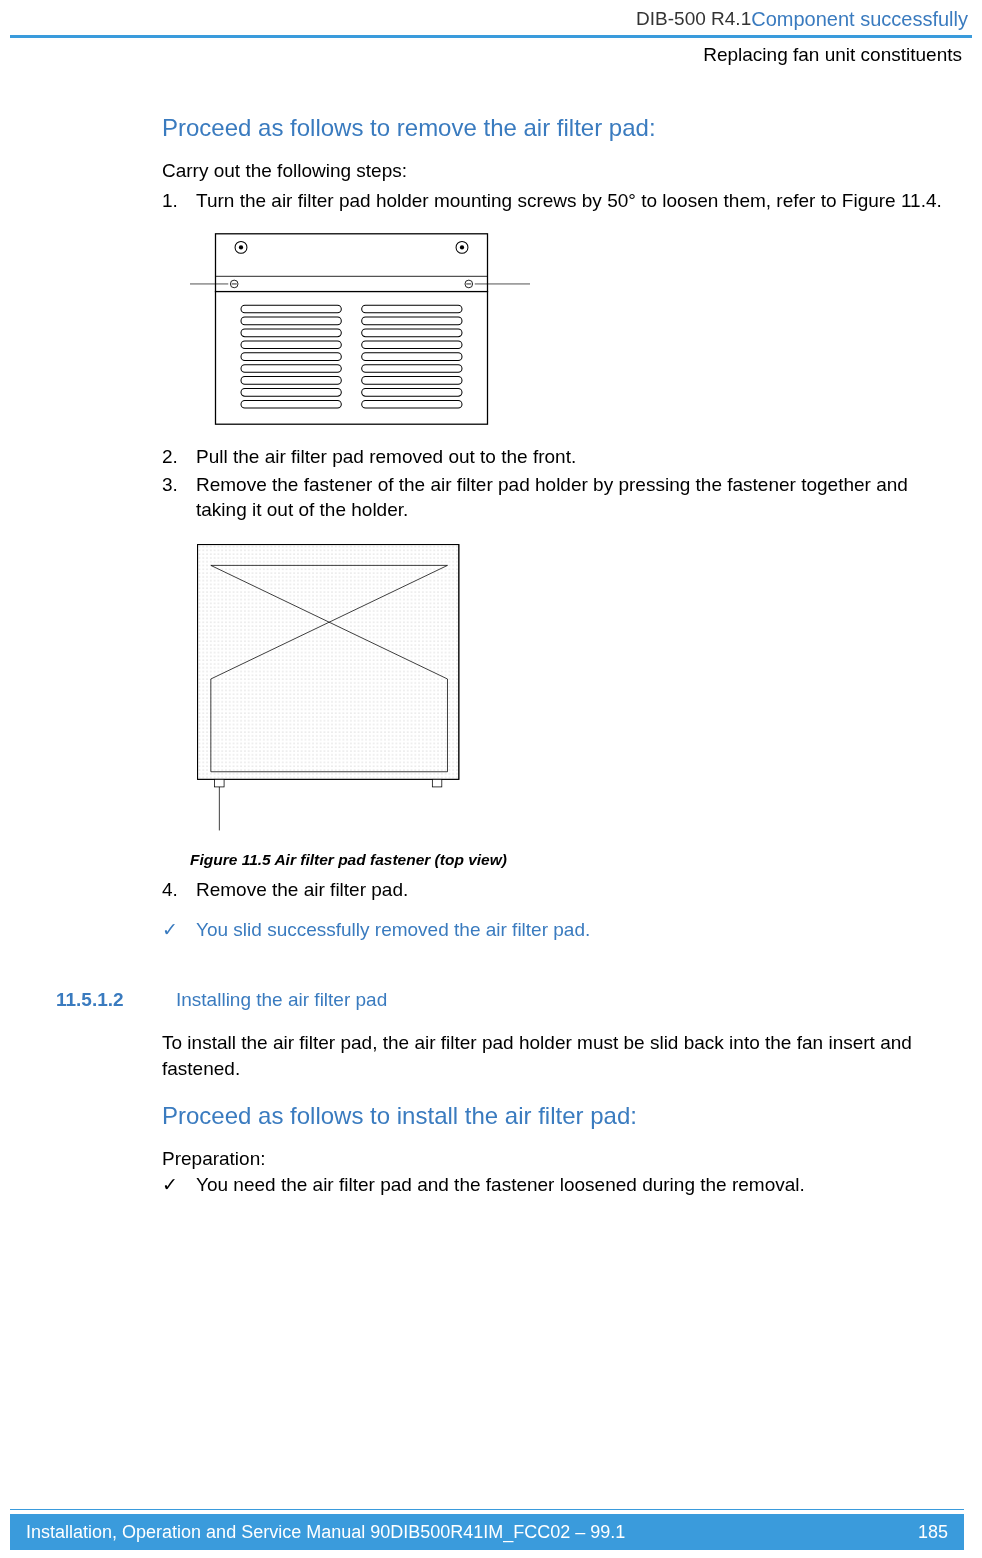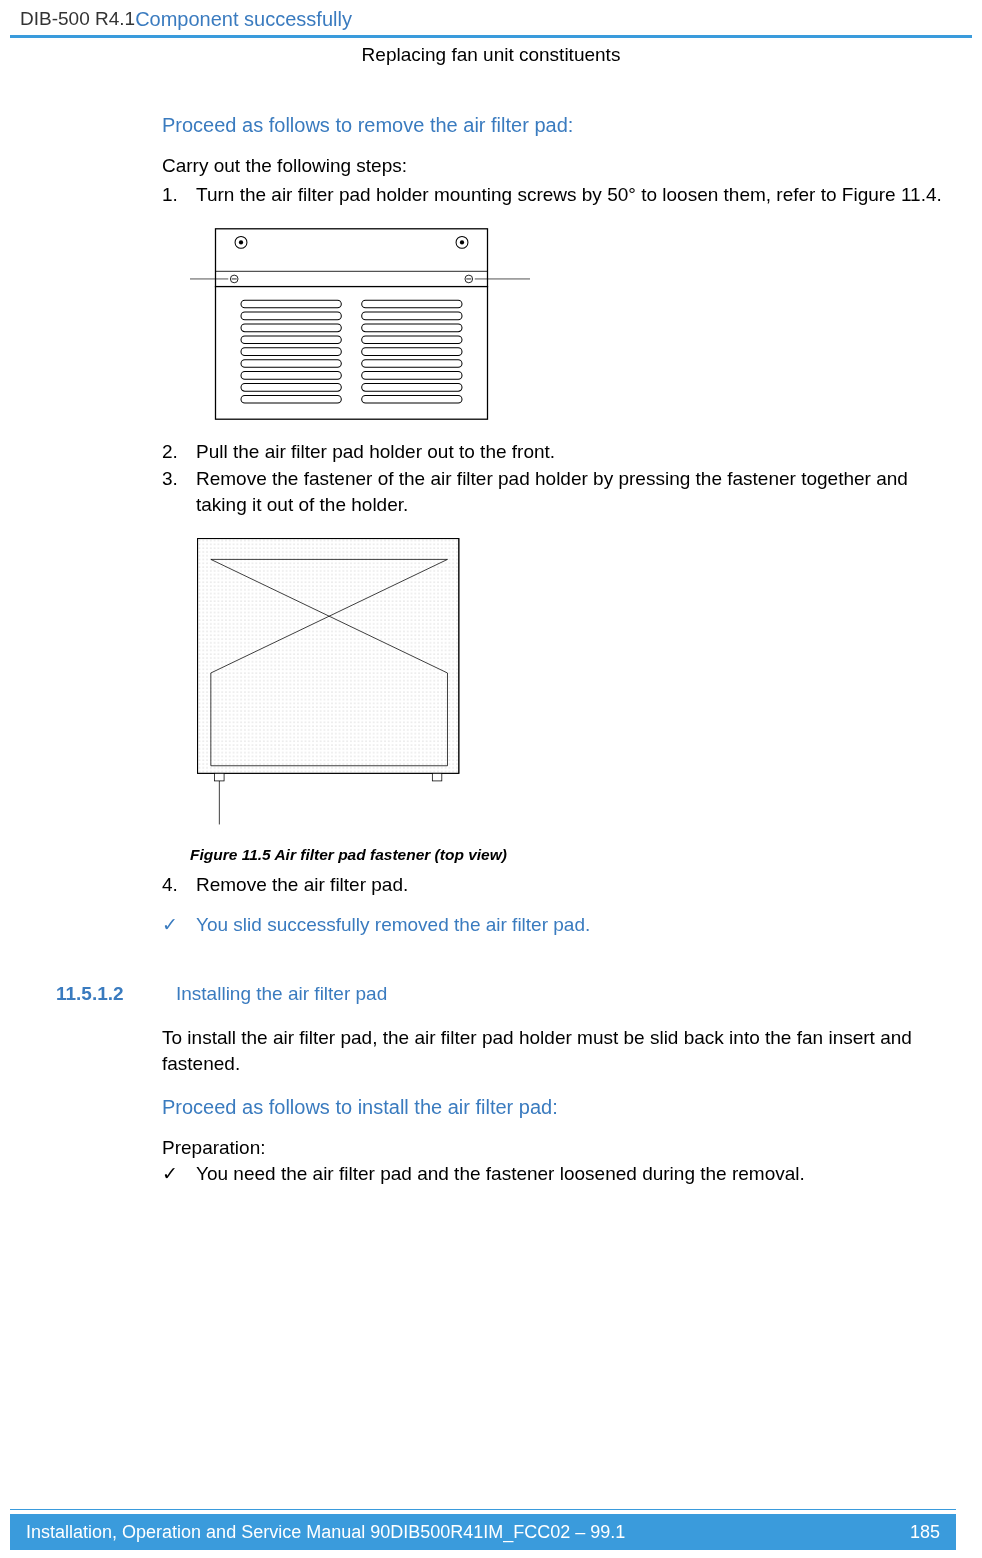--- a/index.html
+++ b/index.html
@@ -8,52 +8,52 @@
     width: 982px;
     height: 1558px;
     background: #fff;
     color: #000;
     font-size: 19px;
     line-height: 1.35;
     position: relative;
   }
   .header {
     display: flex;
-    justify-content: flex-start;
-    padding: 6px 24px 2px 20px;
+    justify-content: flex-end;
+    padding: 6px 14px 2px 20px;
     font-size: 19px;
   }
   .header-left { color: #333; }
   .header-right { color: #3a7bbf; font-size: 20px; }
   .hr-blue { height: 3px; background: #3a9bdc; margin: 0 10px; }
   .subheader {
-    text-align: center;
+    text-align: right;
     padding: 4px 20px 0 20px;
     font-size: 19px;
   }
   .content { padding: 44px 20px 0 162px; }
-  .blue-heading { color: #3a7bbf; margin-bottom: 14px; font-size: 20px; }
+  .blue-heading { color: #3a7bbf; margin-bottom: 14px; font-size: 24px; }
   .intro { margin-bottom: 4px; }
   .step-list { list-style: none; margin-bottom: 14px; }
   .step-list li { display: flex; margin-bottom: 2px; }
   .step-num { width: 34px; flex-shrink: 0; }
   .step-text { flex: 1; }
   .figure-block { margin: 10px 0 6px 28px; }
   .fig-caption { font-weight: bold; font-style: italic; font-size: 15.5px; margin-top: 4px; }
   .check-line { color: #3a7bbf; display: flex; margin-top: 12px; }
   .check-sym { width: 34px; flex-shrink: 0; }
   .section-row { display: flex; margin: 44px 0 18px -106px; gap: 14px; }
   .section-num { color: #3a7bbf; font-weight: bold; font-size: 19px; width: 106px; flex-shrink: 0; }
   .section-title { color: #3a7bbf; font-weight: normal; font-size: 19px; }
   .para { margin-bottom: 18px; }
   .prep-list { list-style: none; }
   .prep-list li { display: flex; }
   .footer {
     position: absolute;
-    bottom: 0; left: 0; right: 16px;
+    bottom: 0; left: 0; right: 8px;
   }
   .hr-thin { height: 1px; background: #3a9bdc; margin: 0 10px 4px 10px; }
   .footer-row {
     display: flex; justify-content: space-between;
     background: #3a9bdc; color: #fff;
     padding: 6px 16px; font-size: 18px;
     margin: 0 10px 8px 10px;
   }
   
   .fig1-svg { width: 340px; height: auto; }
@@ -115,21 +115,21 @@
         <rect x="202" y="176" width="118" height="9" rx="4.5"></rect>
         <rect x="202" y="190" width="118" height="9" rx="4.5"></rect>
         <rect x="202" y="204" width="118" height="9" rx="4.5"></rect>
       </g>
     </svg>
   </div>
 
   <ul class="step-list">
     <li>
       <span class="step-num">2.</span>
-      <span class="step-text">Pull the air filter pad holder out to the front.</span>
+      <span class="step-text">Pull the air filter pad removed out to the front.</span>
     </li>
     <li>
       <span class="step-num">3.</span>
       <span class="step-text">Remove the fastener of the air filter pad holder by pressing the fastener together and taking it out of the holder.</span>
     </li>
   </ul>
 
   <div class="figure-block">
     <svg class="fig2-svg" viewBox="0 0 300 320">
       <defs>

